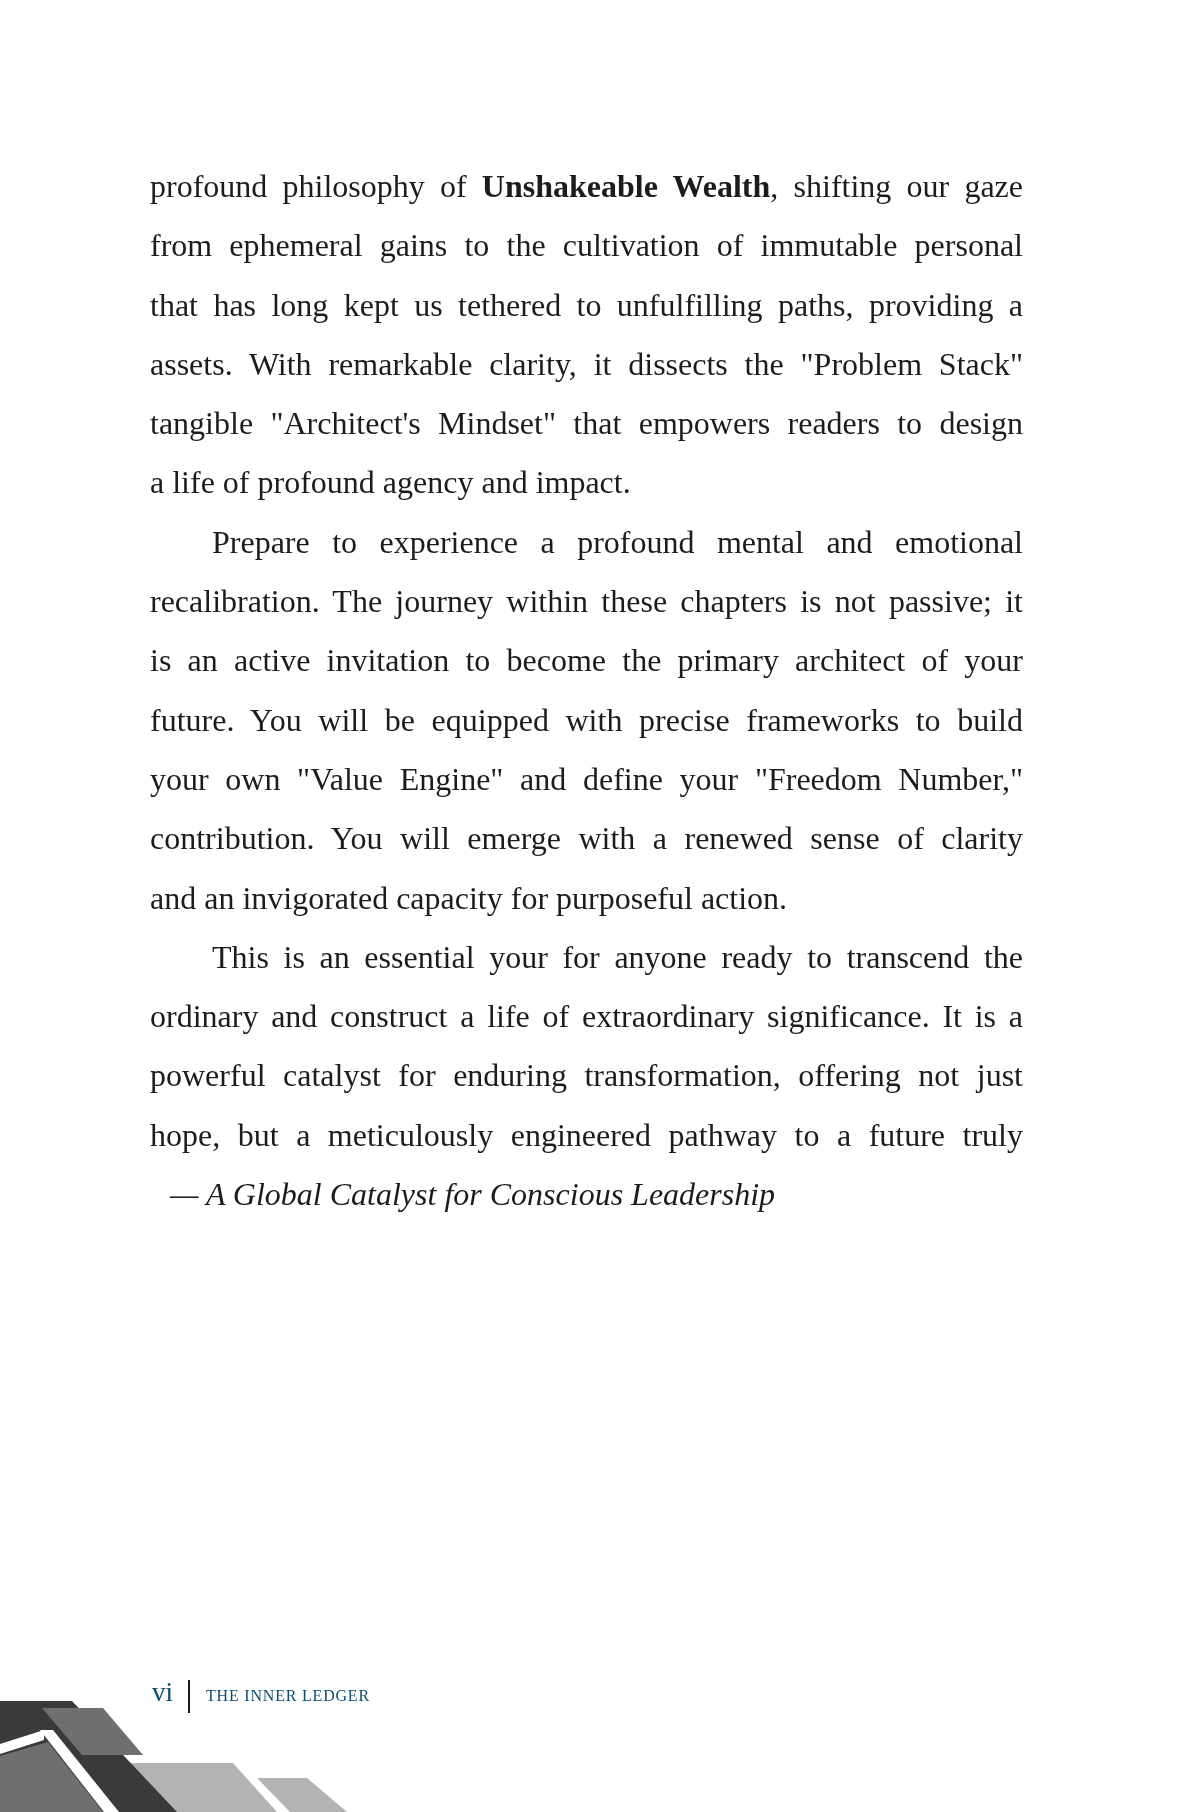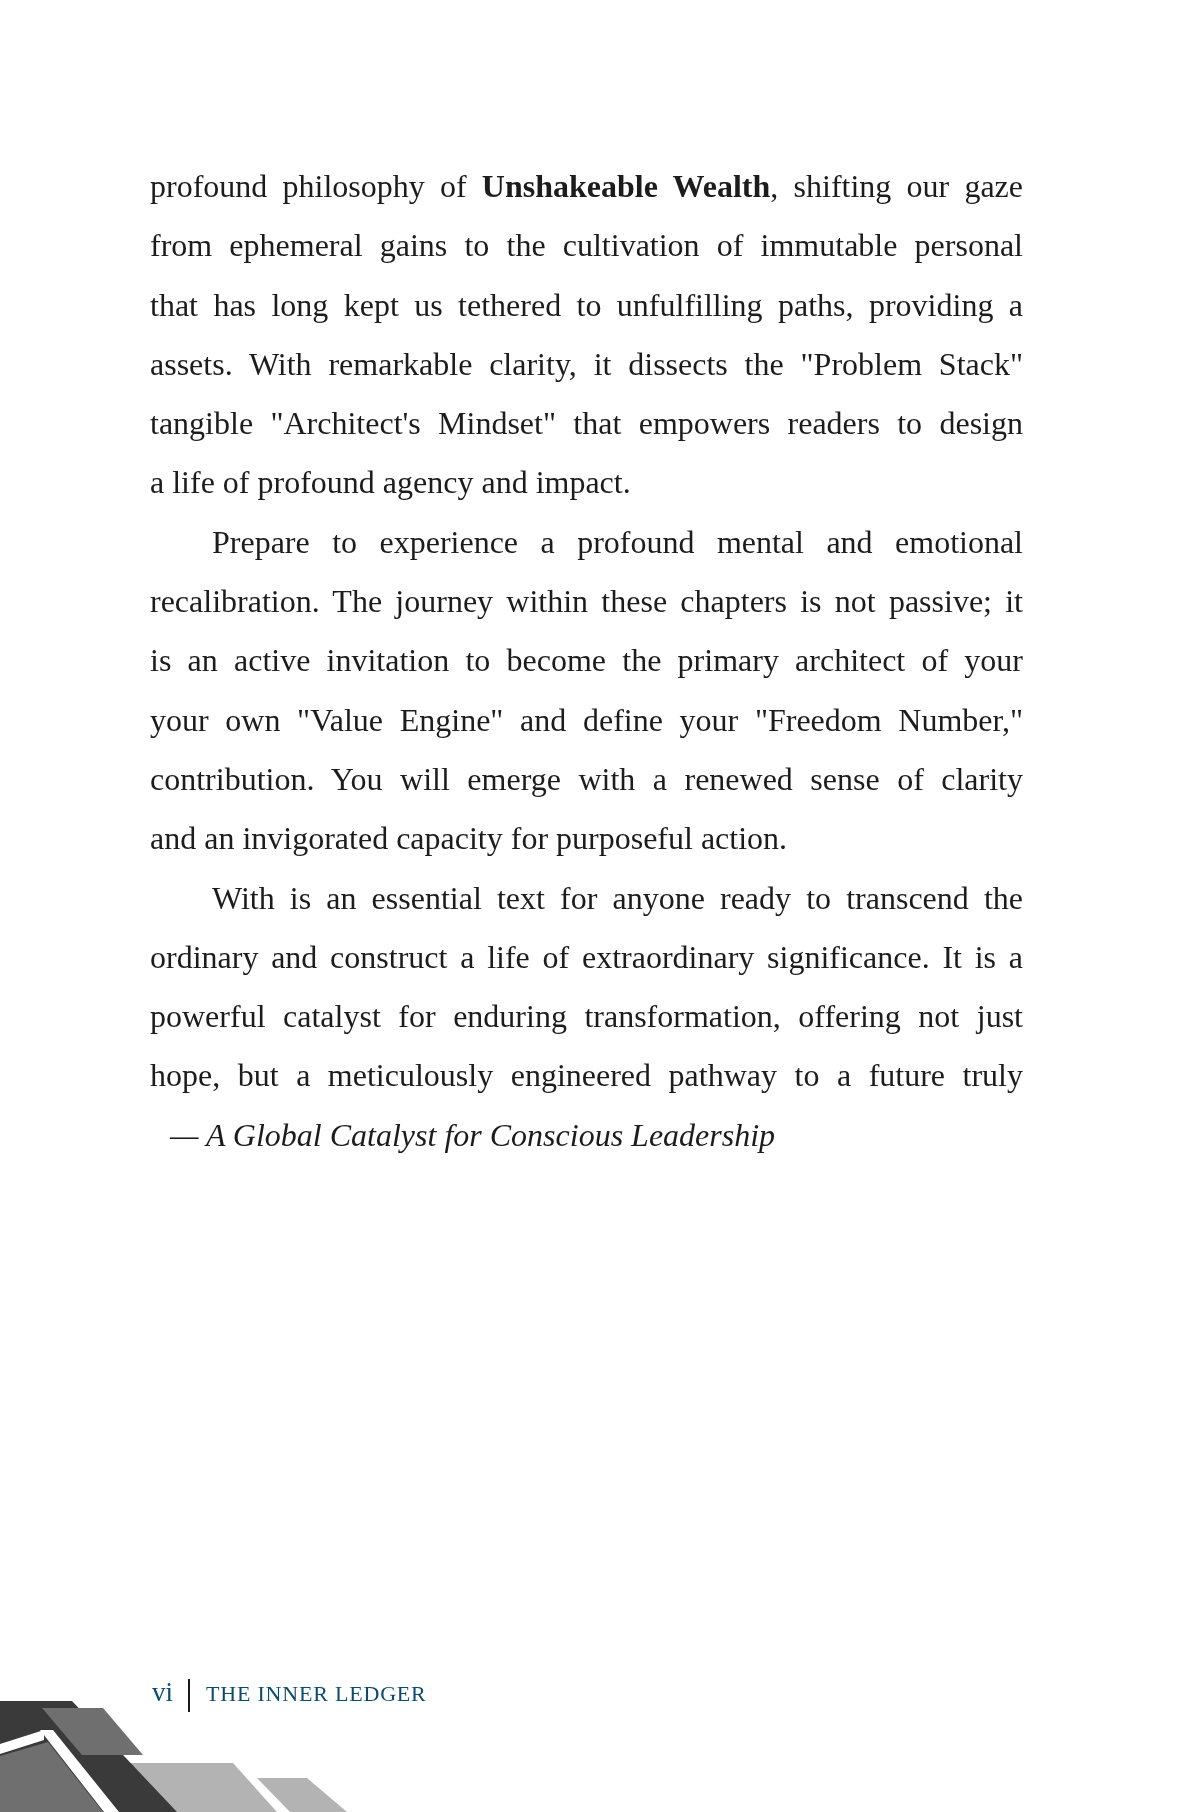--- a/index.html
+++ b/index.html
@@ -50,21 +50,21 @@
   }
   .footer .divider {
     display: inline-block;
     width: 2px; height: 33px;
     background: #1a1a1a;
     margin: 0 16px 0 15px;
     align-self: center;
     transform: translateY(2px);
   }
   .footer .book-title {
-    font-size: 22px;
+    font-size: 16px;
     letter-spacing: 0.8px;
     line-height: 40px;
   }
 
   .corner-art {
     position: absolute;
     left: 0; bottom: 0;
     width: 350px; height: 120px;
     display: block;
   }
@@ -82,27 +82,28 @@
       <div class="line">that has long kept us tethered to unfulfilling paths, providing a</div>
       <div class="line">assets. With remarkable clarity, it dissects the "Problem Stack"</div>
       <div class="line">tangible "Architect's Mindset" that empowers readers to design</div>
       <div class="line end">a life of profound agency and impact.</div>
     </div>
 
     <div class="para">
       <div class="line indent">Prepare to experience a profound mental and emotional</div>
       <div class="line">recalibration. The journey within these chapters is not passive; it</div>
       <div class="line">is an active invitation to become the primary architect of your</div>
+      <div class="line">future. You will be equipped with precise frameworks to build</div>
       <div class="line">your own "Value Engine" and define your "Freedom Number,"</div>
       <div class="line">contribution. You will emerge with a renewed sense of clarity</div>
       <div class="line end">and an invigorated capacity for purposeful action.</div>
     </div>
 
     <div class="para">
-      <div class="line indent">With is an essential text for anyone ready to transcend the</div>
+      <div class="line indent">This is an essential your for anyone ready to transcend the</div>
       <div class="line">ordinary and construct a life of extraordinary significance. It is a</div>
       <div class="line">powerful catalyst for enduring transformation, offering not just</div>
       <div class="line">hope, but a meticulously engineered pathway to a future truly</div>
     </div>
 
     <div class="attribution">— A Global Catalyst for Conscious Leadership</div>
 
   </div>
 
   <div class="footer">

